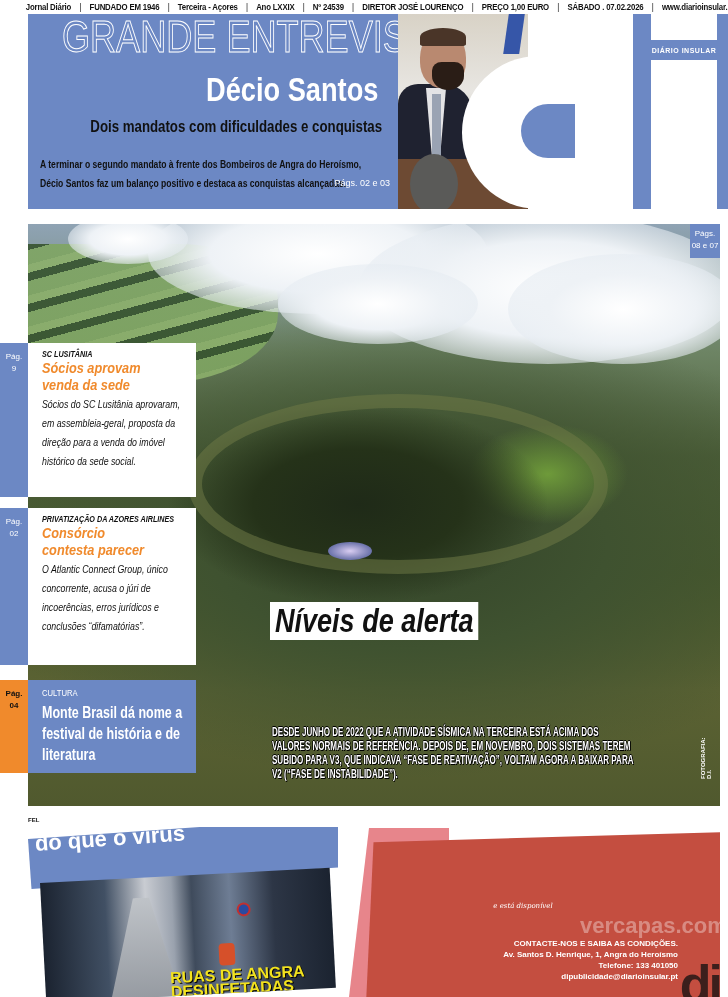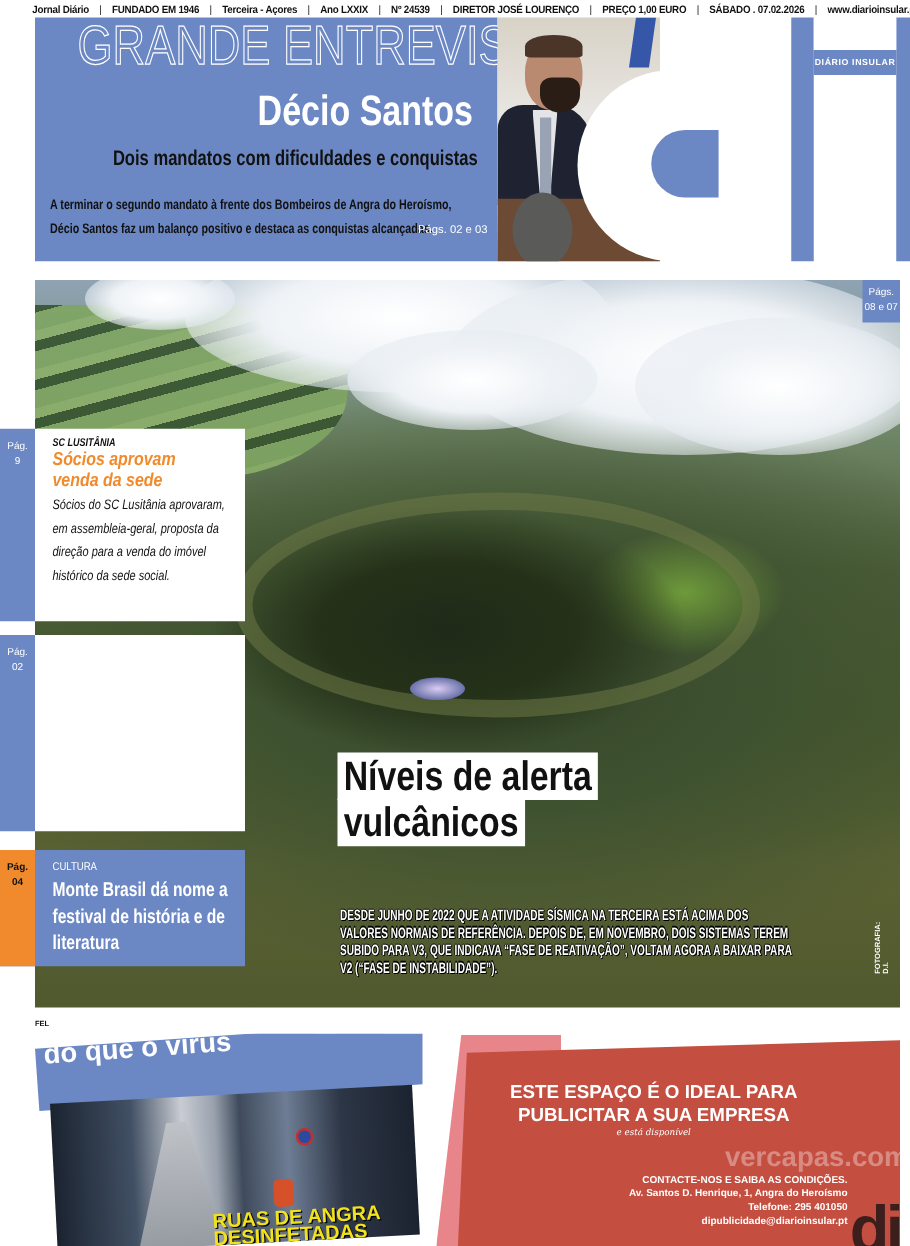--- a/index.html
+++ b/index.html
@@ -135,21 +135,21 @@
   }
   .t3 .kicker { position: absolute; left: 42px; top: 8px; font-size: 9px; color: #fff; transform: scaleX(0.85); transform-origin: left; }
   .t3 .headline { position: absolute; left: 42px; top: 22px; width: 190px; font-size: 16px; color: #fff; font-weight: bold; line-height: 21px; transform: scaleX(0.78); transform-origin: left top; }
 
   
   .main-headline { position: absolute; left: 270px; top: 602px; }
   .main-headline .line {
     display: inline-block; background: #fff; color: #111; font-weight: bold; font-size: 33px;
     line-height: 38px; padding: 0 6px; transform: scaleX(0.82); transform-origin: left top; white-space: nowrap;
   }
-  .main-headline .row { height: 37px; }
+  .main-headline .row { height: 37px; font-style: italic; }
   .main-deck {
     position: absolute; left: 272px; top: 725px; width: 540px; font-size: 12px; font-weight: bold; color: #fff;
     line-height: 14px; text-transform: uppercase; transform: scaleX(0.67); transform-origin: left top;
     text-shadow: 1px 1px 0 #000, -1px 0 0 #000, 0 -1px 0 #000, 1px 0 0 #000;
   }
 
   
   .bottom-label { position: absolute; left: 28px; top: 817px; font-size: 6px; font-weight: bold; color: #111; }
   .promo {
     position: absolute; left: 28px; top: 827px; width: 310px; height: 170px; overflow: hidden;
@@ -264,34 +264,39 @@
     <div class="headline">venda da sede</div>
     <div class="text">Sócios do SC Lusitânia aprovaram, em assembleia-geral, proposta da direção para a venda do imóvel histórico da sede social.</div>
   </div>
 </div>
 
 <div class="teaser t2">
   <div class="tab">
     <div>Pág.</div>
     <div>02</div>
   </div>
+  <div class="body">
+    <div class="kicker">PRIVATIZAÇÃO DA AZORES AIRLINES</div>
+    <div class="headline">Consórcio</div>
+    <div class="headline">contesta parecer</div>
+    <div class="text">O Atlantic Connect Group, único concorrente, acusa o júri de incoerências, erros jurídicos e conclusões “difamatórias”.</div>
+  </div>
 </div>
 
 <div class="t3">
   <div class="tab">
     <div>Pág.</div>
     <div>04</div>
   </div>
   <div class="kicker">CULTURA</div>
   <div class="headline">Monte Brasil dá nome a festival de história e de literatura</div>
 </div>
 
 <div class="main-headline">
   <div class="row"><span class="line">Níveis de alerta</span></div>
-  <div class="row"><span class="line">vulcânicos</span></div>
 </div>
 <div class="main-deck">Desde junho de 2022 que a atividade sísmica na Terceira está acima dos valores normais de referência. Depois de, em novembro, dois sistemas terem subido para V3, que indicava “fase de reativação”, voltam agora a baixar para V2 (“fase de instabilidade”).</div>
 
 <div class="bottom-label">FEL</div>
 
 <div class="promo">
   <div class="band"></div>
   <div class="logo-stub"></div>
   <div class="logo-stub2"></div>
   <div class="logo-stub3"></div>
@@ -304,26 +309,22 @@
     <div class="caption">
       <div>RUAS DE ANGRA</div>
       <div>DESINFETADAS</div>
     </div>
   </div>
 </div>
 
 <div class="ad">
   <div class="shadow"></div>
   <div class="card"></div>
-  <div class="headline">
-    <div>ESTE ESPAÇO É O IDEAL PARA</div>
-    <div>PUBLICITAR A SUA EMPRESA</div>
-  </div>
   <div class="sub">e está disponível</div>
   <div class="contact">
     <div>CONTACTE-NOS E SAIBA AS CONDIÇÕES.</div>
     <div>Av. Santos D. Henrique, 1, Angra do Heroísmo</div>
-    <div>Telefone: 295 401050</div>
+    <div>Telefone: 133 401050</div>
     <div>dipublicidade@diarioinsular.pt</div>
   </div>
   <div class="di-mark">di</div>
 </div>
 <div class="watermark">vercapas.com</div>
 
 </body></html>

